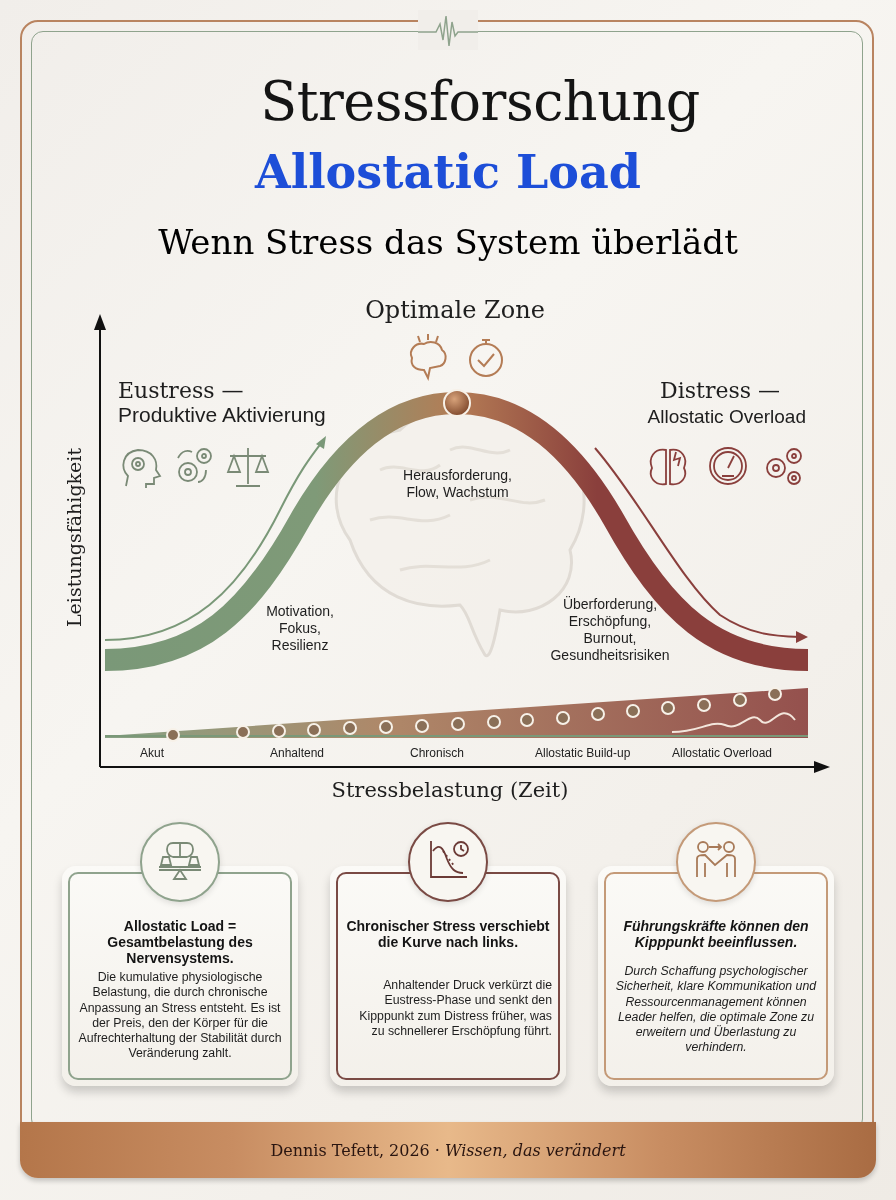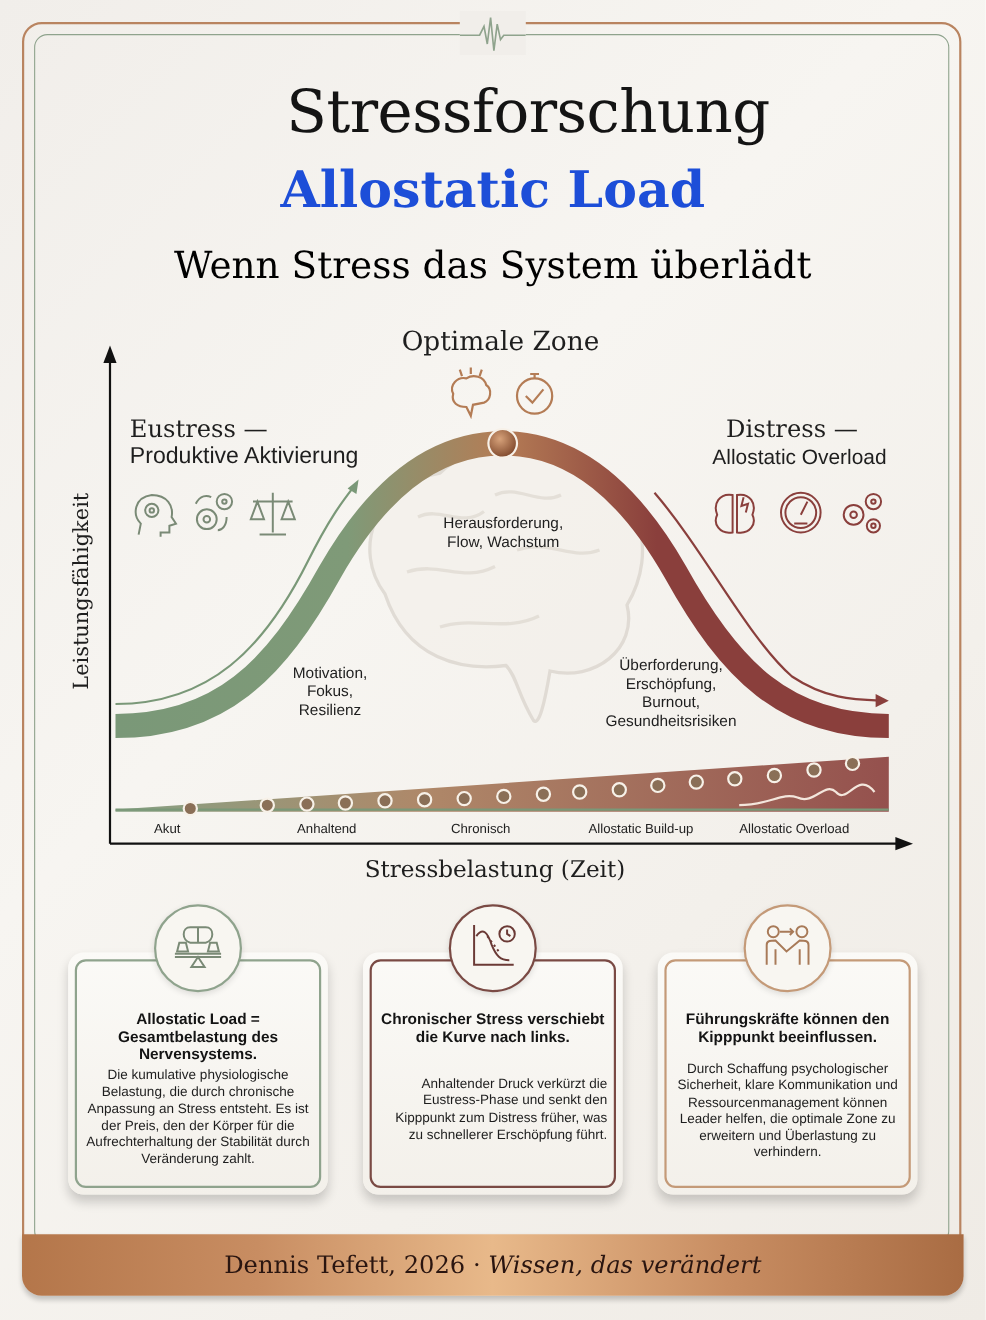--- a/index.html
+++ b/index.html
@@ -50,21 +50,21 @@
   .card-body {
     position:absolute; left:14px; right:14px; text-align:center;
     font-size:12.3px; line-height:15.3px; color:#1e1e1e;
   }
   .footer {
     position:absolute; left:20px; top:1122px; width:856px; height:56px;
     border-radius:0 0 18px 18px;
     background: linear-gradient(90deg,#b4764a 0%,#c88d62 25%,#e8b98a 50%,#c88d62 75%,#a96c43 100%);
     box-shadow:0 3px 5px rgba(0,0,0,0.2);
     display:flex; align-items:center; justify-content:center;
-    font-family:"DejaVu Serif", serif; font-size:22px; color:#2a1510;
+    font-family:"DejaVu Serif", serif; font-size:16px; color:#2a1510;
   }
   .footer i { font-style:italic; }
 </style>
 </head>
 <body>
 
 <div class="frame-outer"></div>
 <div class="frame-inner"></div>
 <div class="top-ornament">
   <svg width="60" height="40" viewBox="0 0 60 40">
@@ -237,21 +237,21 @@
       <path d="M10 14 C16 6 20 10 24 22 C28 32 32 36 40 36"></path>
       <path d="M20 14 L26 22 L32 30" stroke-dasharray="2 3"></path>
       <circle cx="38" cy="12" r="7"></circle>
         <path d="M38 8 L38 12 L41 14"></path>
     </svg>
   </div>
   <div class="card-title">Chronischer Stress verschiebt die Kurve nach links.</div>
   <div class="card-body" style="top:112px;text-align:right;">Anhaltender Druck verkürzt die Eustress-Phase und senkt den Kipppunkt zum Distress früher, was zu schnellerer Erschöpfung führt.</div>
 </div>
 
-<div class="card" style="left:598px;">
+<div class="card" style="left:598px;font-style:italic;">
   <div class="inner-border" style="border-color:#c49a78;"></div>
   <div class="card-icon" style="border-color:#c49a78;">
     <svg width="50" height="50" viewBox="0 0 50 50" fill="none" stroke="#a87a58" stroke-width="1.8">
       <circle cx="12" cy="10" r="5"></circle>
         <circle cx="38" cy="10" r="5"></circle>
       <path d="M18 10 L30 10 M27 7 L30 10 L27 13"></path>
       <path d="M6 40 L6 22 C6 18 10 18 14 18 L24 28 L36 18 C40 18 44 18 44 22 L44 40"></path>
       <path d="M14 40 L14 26 M36 40 L36 26"></path>
     </svg>
   </div>

